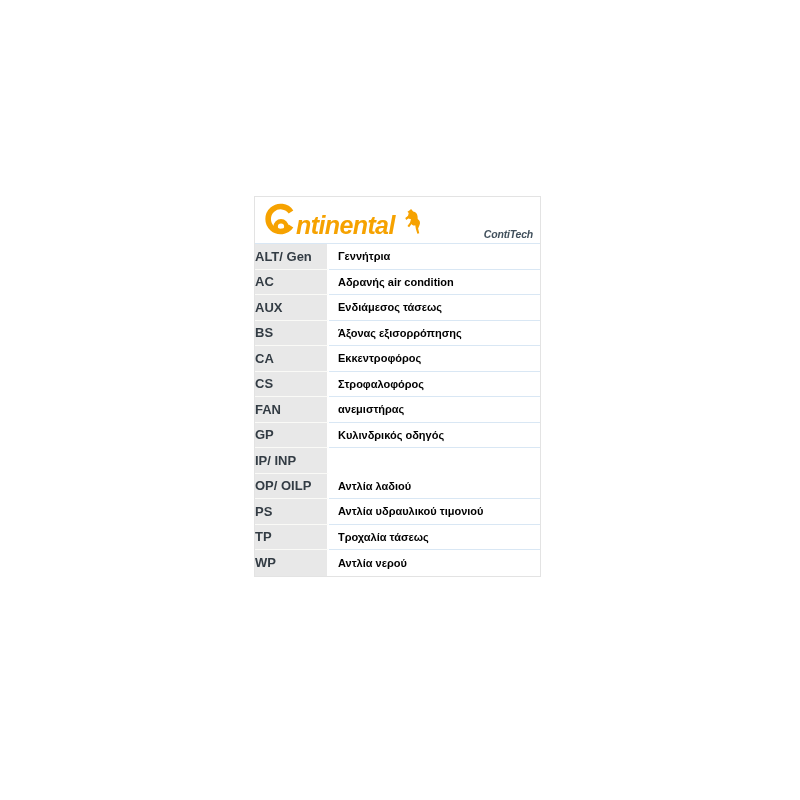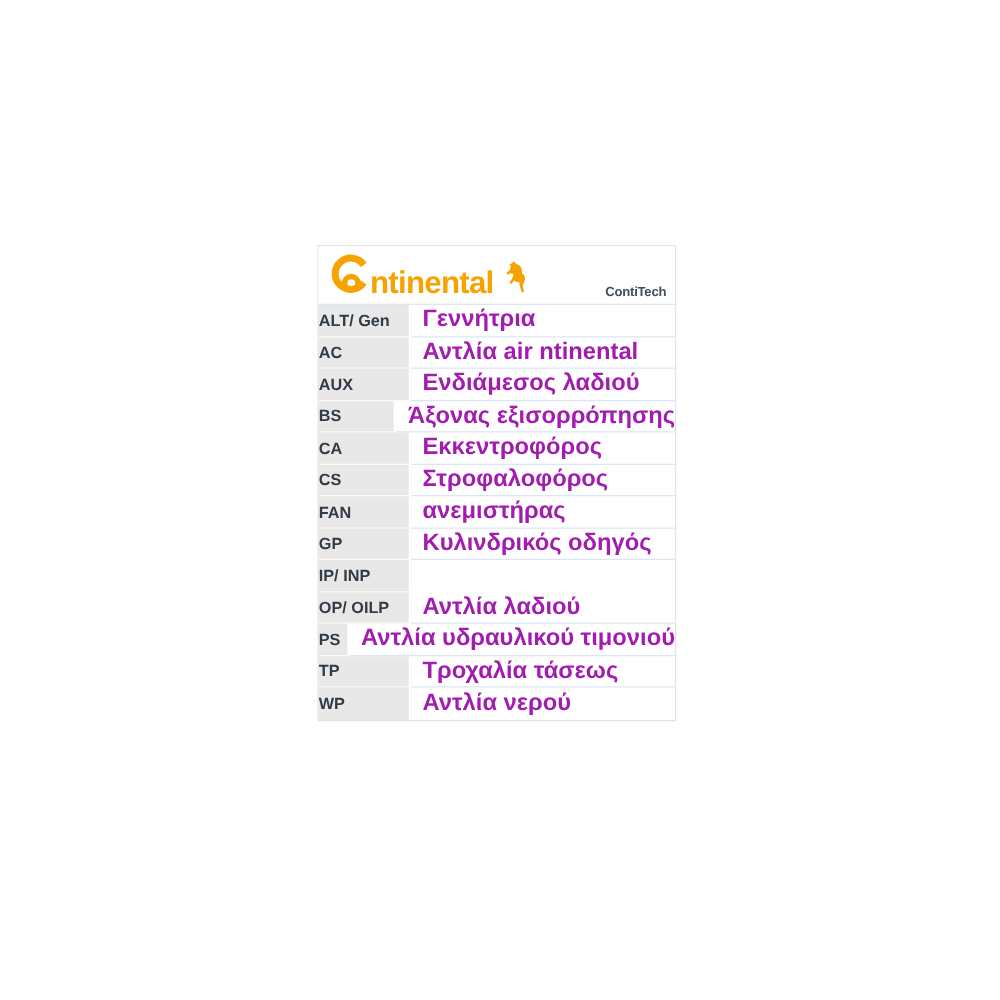--- a/index.html
+++ b/index.html
@@ -28,20 +28,21 @@
   }
   .card-header {
     height: 47px;
     display: flex;
     align-items: center;
     justify-content: space-between;
     padding: 0 7px 0 7px;
     border-bottom: 1px solid #d9e7f4;
     background: #ffffff;
     box-sizing: border-box;
+    font-style: italic;
   }
   .logo-svg { display: block; margin-top: 1px; }
   .subbrand {
     font-size: 10.5px;
     font-weight: bold;
     color: #41505c;
     letter-spacing: -0.2px;
     margin-top: 27px;
     white-space: nowrap;
   }
@@ -65,23 +66,23 @@
     color: #333c44;
     white-space: nowrap;
   }
   .desc {
     flex: 1;
     box-sizing: border-box;
     border-bottom: 1px solid #d9e7f4;
     display: flex;
     align-items: center;
     padding-left: 9px;
-    font-size: 19px;
+    font-size: 11px;
     font-weight: bold;
-    color: #a21caf;
+    color: #000000;
     white-space: nowrap;
   }
   .row:last-child .abbr,
   .row:last-child .desc {
     border-bottom: none;
   }
 </style>
 </head>
 <body>
 
@@ -107,26 +108,26 @@
     </div>
 
     <div class="rows">
   <div class="row">
     <div class="abbr">ALT/ Gen</div>
     <div class="desc">Γεννήτρια</div>
   </div>
 
   <div class="row">
     <div class="abbr">AC</div>
-    <div class="desc">Αντλία air ntinental</div>
+    <div class="desc">Αδρανής air condition</div>
   </div>
 
   <div class="row">
     <div class="abbr">AUX</div>
-    <div class="desc">Ενδιάμεσος λαδιού</div>
+    <div class="desc">Ενδιάμεσος τάσεως</div>
   </div>
 
   <div class="row">
     <div class="abbr">BS</div>
     <div class="desc">Άξονας εξισορρόπησης</div>
   </div>
 
   <div class="row">
     <div class="abbr">CA</div>
     <div class="desc">Εκκεντροφόρος</div>

